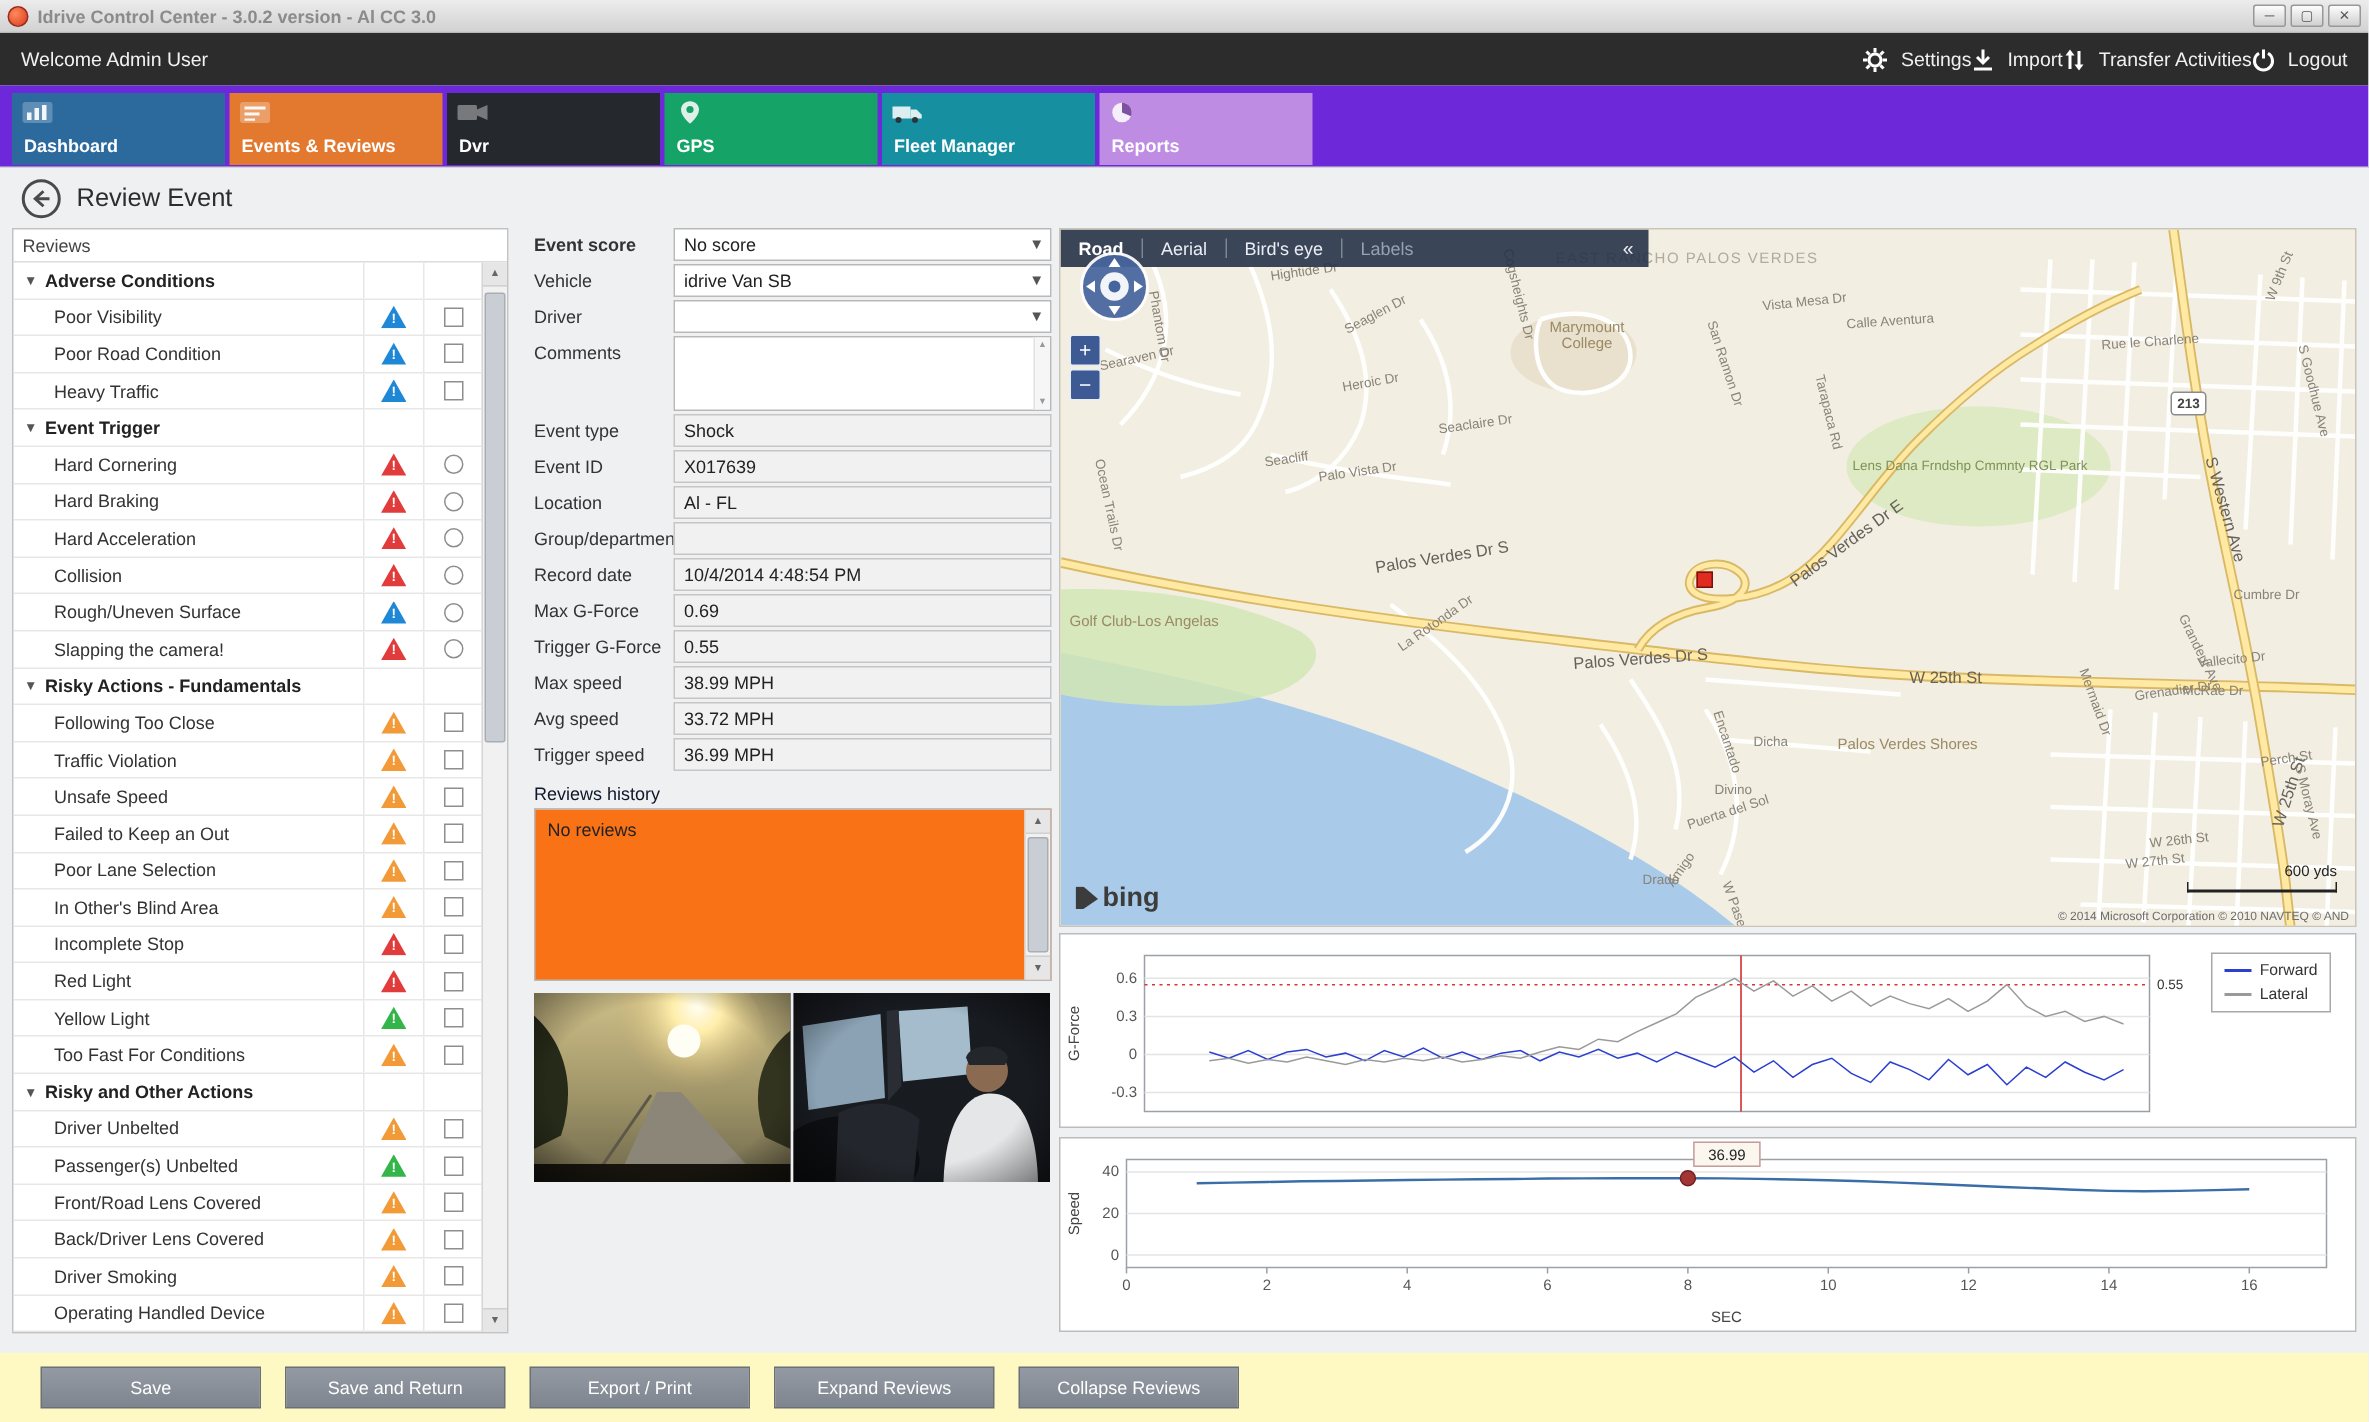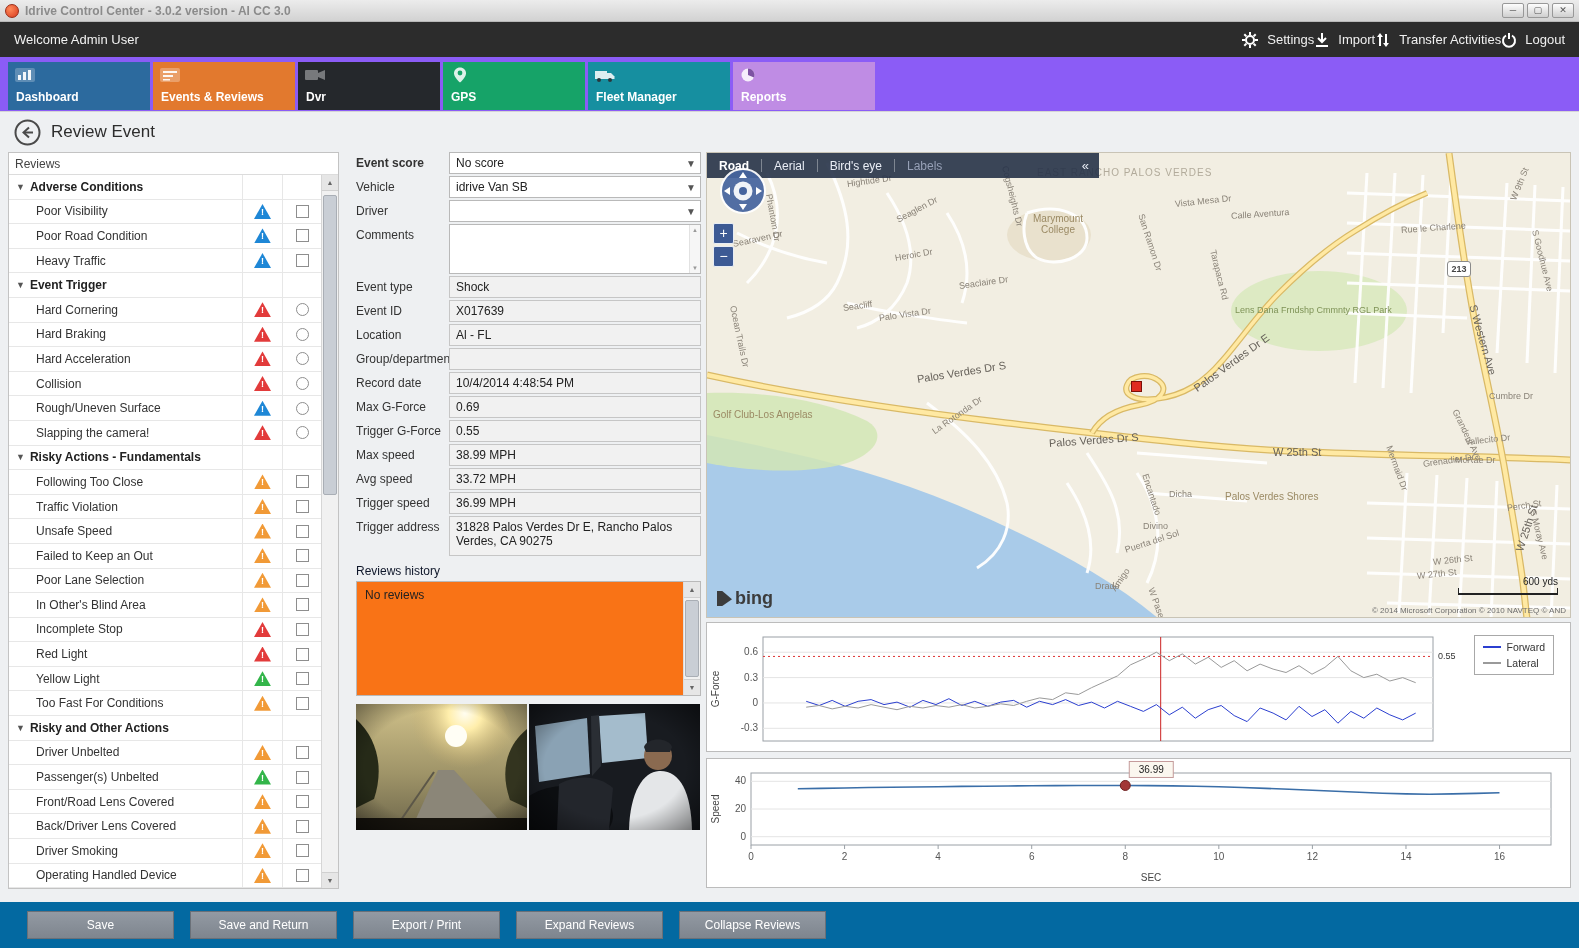--- a/index.html
+++ b/index.html
@@ -15,21 +15,21 @@
   .win-btn { width:22px; height:15px; background:linear-gradient(#fdfdfd,#cfcfcf); border:1px solid #989898; border-radius:2px; font-size:9px; line-height:12px; text-align:center; color:#555; cursor:pointer; }
 
   
   .topbar { height:35px; background:#2c2c2c; display:flex; align-items:center; padding:0 14px; color:#fff; }
   .welcome { font-size:13px; color:#f2f2f2; }
   .top-actions { margin-left:auto; display:flex; align-items:center; }
   .top-action { display:flex; gap:8px; align-items:center; font-size:13px; color:#f0f0f0; cursor:pointer; }
   .top-action svg { display:block; }
 
   
-  .tabstrip { height:55px; background:#8b5cf6; border-bottom:1px solid #d5d5d5; display:flex; gap:3px; padding:5px 0 0 8px; }
+  .tabstrip { height:55px; background:#6d28d9; border-bottom:1px solid #d5d5d5; display:flex; gap:3px; padding:5px 0 0 8px; }
   .tab { width:142px; height:48px; position:relative; color:#fff; cursor:pointer; flex:none; }
   .tab-icon { position:absolute; top:5px; left:6px; opacity:.95; }
   .tab-label { position:absolute; bottom:6px; left:8px; font-size:12px; font-weight:bold; white-space:nowrap; }
 
   
   .page-header { height:40px; display:flex; align-items:center; padding:0 14px; }
   .back-btn { margin-right:10px; cursor:pointer; display:flex; }
   .page-title { font-size:17px; color:#2d2d2d; }
 
   
@@ -106,21 +106,21 @@
 
   
   .chart-panel { position:absolute; left:706px; width:865px; height:130px; background:#fff; border:1px solid #bcbcbc; }
   .gforce-panel { top:622px; }
   .speed-panel { top:758px; }
   .legend { position:absolute; right:16px; top:12px; background:#fff; border:1px solid #a8a8a8; padding:3px 8px; font-size:10.5px; }
   .lg-row { display:flex; align-items:center; gap:5px; line-height:16px; }
   .lg-line { width:18px; height:2px; display:inline-block; }
 
   
-  .footer { position:absolute; left:0; right:0; top:902px; height:46px; background:#0369a1; display:flex; align-items:center; gap:16px; padding-left:27px; }
+  .footer { position:absolute; left:0; right:0; top:902px; height:46px; background:#fef9c3; display:flex; align-items:center; gap:16px; padding-left:27px; }
   .fbtn { width:147px; height:28px; background:linear-gradient(#939aa3,#7e858e); color:#fff; border:1px solid #6a7078; font-size:12px; text-align:center; line-height:26px; cursor:pointer; }
 </style>
 </head>
 <body>
 
 <div class="titlebar">
   <span class="app-icon"></span>
   <span class="title-text">Idrive Control Center - 3.0.2 version - Al CC 3.0</span>
   <span class="win-btns">
     <span class="win-btn">─</span>
@@ -658,26 +658,20 @@
       <div class="frow">
         <div class="flabel">Avg speed</div>
         <div class="fctl">
           <div class="tbox">33.72 MPH</div>
         </div>
       </div>
       <div class="frow">
         <div class="flabel">Trigger speed</div>
         <div class="fctl">
           <div class="tbox">36.99 MPH</div>
-        </div>
-      </div>
-      <div class="frow">
-        <div class="flabel">Trigger address</div>
-        <div class="fctl">
-          <div class="tbox multi">31828 Palos Verdes Dr E, Rancho Palos Verdes, CA 90275</div>
         </div>
       </div>
     </div>
   <div class="rh-label">Reviews history</div>
   <div class="listbox">
     <span>No reviews</span>
     <div class="lb-scroll">
       <div class="vs-btn vs-up">▲</div>
       <div class="vs-thumb"></div>
       <div class="vs-btn vs-dn">▼</div>

